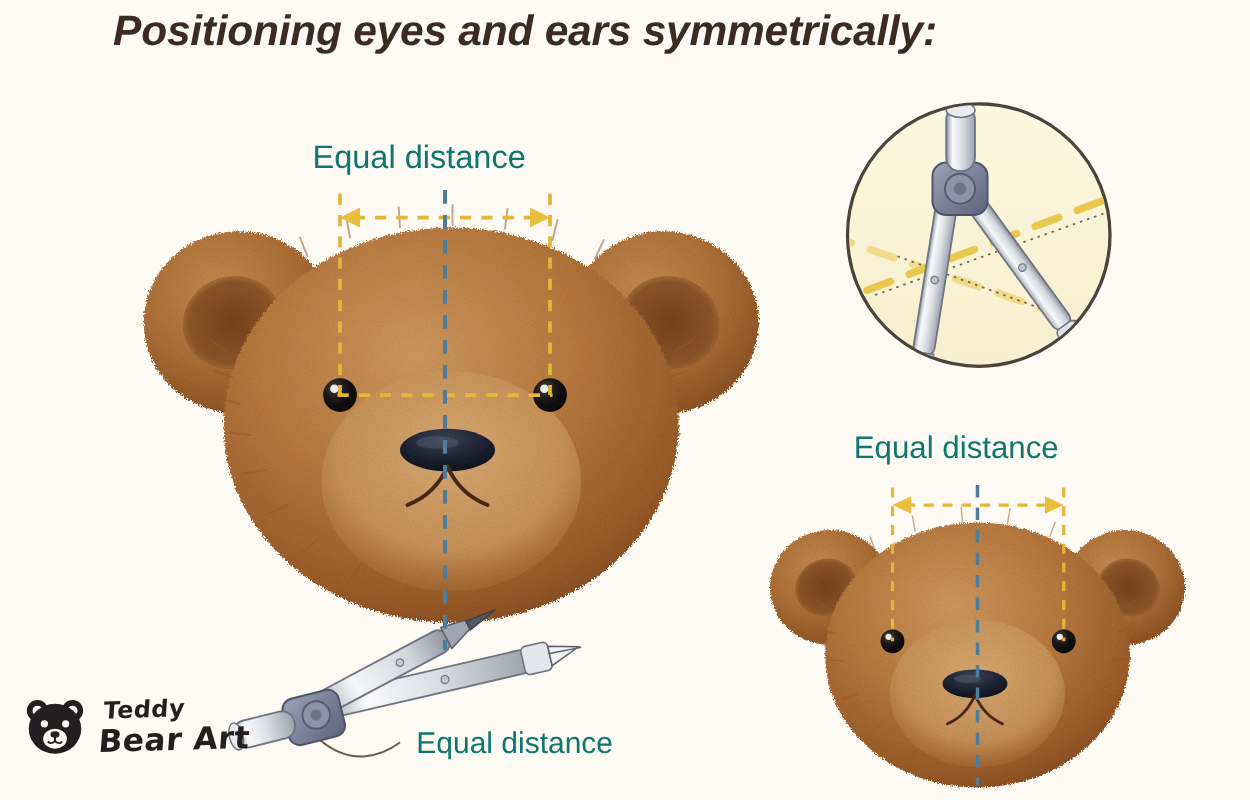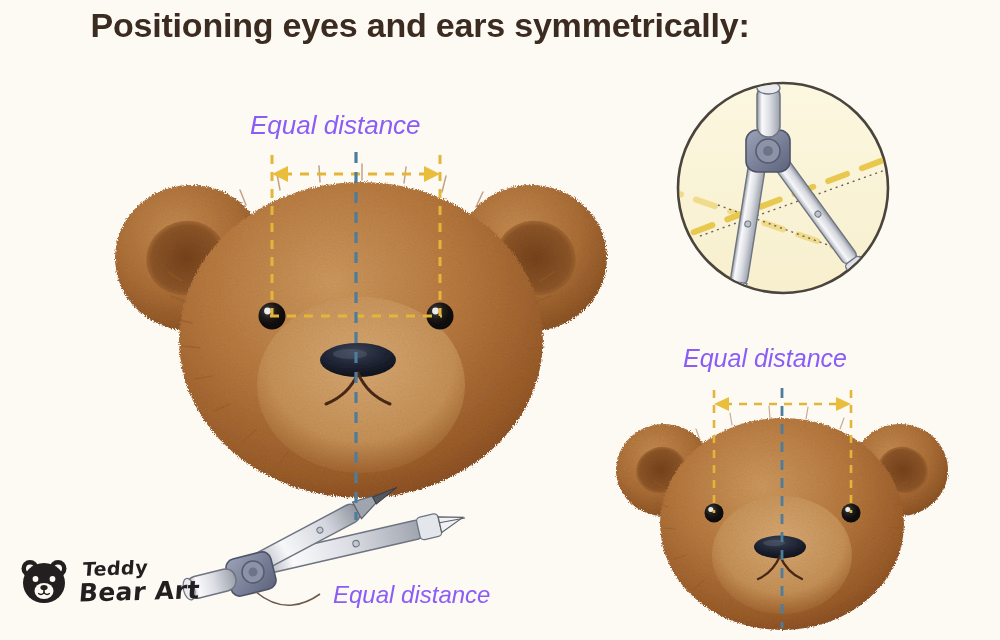--- a/index.html
+++ b/index.html
@@ -14,30 +14,30 @@
   .stage{position:absolute;inset:0;}
 
   
   .title{
     position:absolute;left:0;top:6px;width:840px;
     text-align:center;
     font-size:34px;font-weight:bold;
     letter-spacing:-0.2px;
     color:#3B2B20;
     font-family:"Liberation Sans", sans-serif;
+    font-style:italic;
   }
 
   
   .label{
     position:absolute;
     font-size:26px;
-    color:#8b5cf6;
+    color:#0f766e;
     font-family:"Liberation Sans", sans-serif;
     white-space:nowrap;
-    font-style:italic;
   }
   .label.small{font-size:25px;}
   .label.tiny{font-size:24px;}
 
   svg{display:block;overflow:visible;}
   .ovl{position:absolute;left:0;top:0;pointer-events:none;}
 
   
   .logo{position:absolute;left:18px;top:556px;display:flex;align-items:center;gap:9px;}
   .logo-text{

